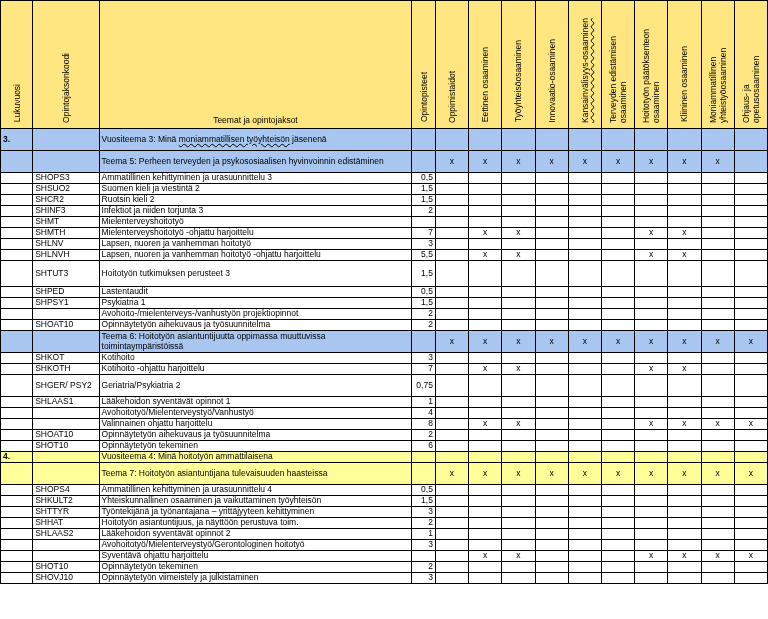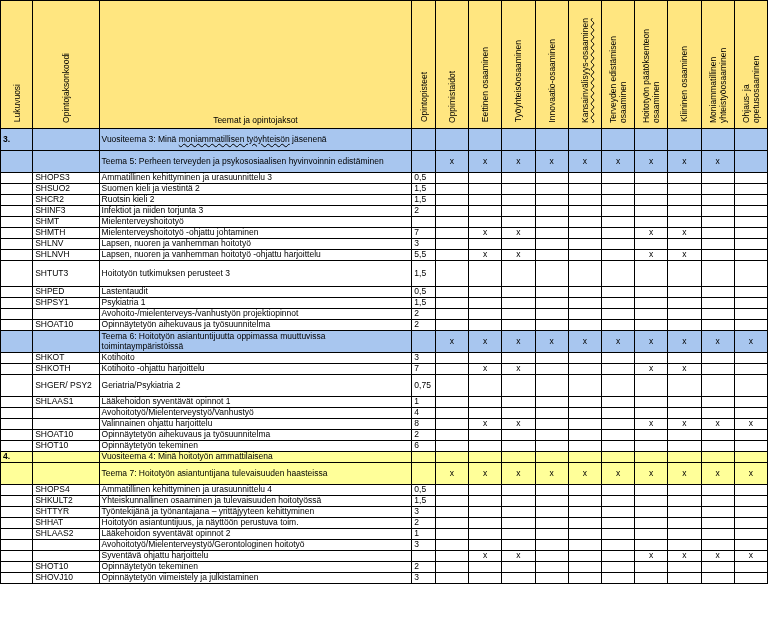--- a/index.html
+++ b/index.html
@@ -16,21 +16,21 @@
   .hdr-theme{background:#ffe680;vertical-align:middle;text-align:left;font-size:9px;padding-left:6px;}
   
   col.c-luku{width:30px}
   col.c-code{width:62px}
   col.c-theme{width:292px}
   col.c-op{width:22px}
   col.c-x{width:31px}
   
   td.code{font-size:8.5px;padding-left:4px;}
   td.theme{font-size:8.5px;padding-left:4px;text-align:left;}
-  td.op{text-align:left;padding-left:3px;}
+  td.op{text-align:right;padding-left:3px;}
   td.x{text-align:center;font-size:9px;}
   tr.blue td{background:#a8c6ef;}
   tr.yellow td{background:#ffff99;}
   tr.blue td.theme,tr.yellow td.theme{font-weight:normal;}
   .u-wavy{text-decoration:underline;text-decoration-style:wavy;}
   tr.h1 td{height:124px;}
 </style>
 </head>
 <body>
 
@@ -179,21 +179,21 @@
           <td class="x"></td>
           <td class="x"></td>
           <td class="x"></td>
           <td class="x"></td>
           <td class="x"></td>
           <td class="x"></td>
         </tr>
         <tr style="height: 11px;">
           <td class="code"></td>
           <td class="code">SHMTH</td>
-          <td class="theme">Mielenterveyshoitotyö -ohjattu johtaminen</td>
+          <td class="theme">Mielenterveyshoitotyö -ohjattu harjoittelu</td>
           <td class="op">7</td>
           <td class="x"></td>
           <td class="x">x</td>
           <td class="x">x</td>
           <td class="x"></td>
           <td class="x"></td>
           <td class="x"></td>
           <td class="x">x</td>
           <td class="x">x</td>
           <td class="x"></td>
@@ -499,21 +499,21 @@
           <td class="x"></td>
           <td class="x"></td>
           <td class="x"></td>
           <td class="x"></td>
           <td class="x"></td>
           <td class="x"></td>
         </tr>
         <tr style="height: 11px; padding-left: 28px;">
           <td class="code"></td>
           <td class="code">SHKULT2</td>
-          <td class="theme">Yhteiskunnallinen osaaminen ja tulevaisuuden hoitotyössä</td>
+          <td class="theme">Yhteiskunnallinen osaaminen ja vaikuttaminen työyhteisön</td>
           <td class="op">1,5</td>
           <td class="x"></td>
           <td class="x"></td>
           <td class="x"></td>
           <td class="x"></td>
           <td class="x"></td>
           <td class="x"></td>
           <td class="x"></td>
           <td class="x"></td>
           <td class="x"></td>

